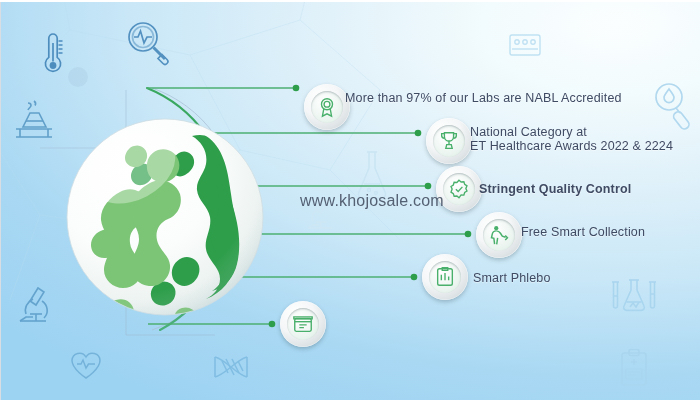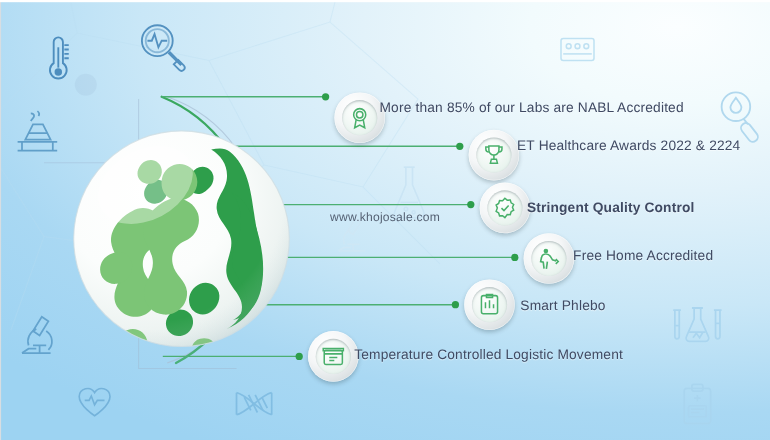--- a/index.html
+++ b/index.html
@@ -52,21 +52,21 @@
     letter-spacing:.15px;
     white-space:nowrap;
     text-shadow:0 1px 1px rgba(255,255,255,.55);
   }
   .label.two{line-height:14px;}
 
   
   .watermark{
     position:absolute;
     color:#4a5568;
-    font-size:11px;
+    font-size:16px;
     letter-spacing:.2px;
     opacity:.92;
     white-space:nowrap;
   }
 
   
   .frame{
     position:absolute;left:0;top:0;width:699px;height:399px;
     border:1px solid #d7dde2;
     pointer-events:none;
@@ -301,33 +301,34 @@
 
   <div class="badge" style="left:304px;top:84px;">
     <span class="inner">
       <svg width="22" height="22" viewBox="0 0 24 24" fill="none" stroke="#49b06b" stroke-width="1.5">
         <circle cx="12" cy="9" r="6"></circle>
         <circle cx="12" cy="9" r="3.2"></circle>
         <path d="M8.5 14l-1.5 8 5-2.6 5 2.6-1.5-8"></path>
       </svg>
     </span>
   </div>
-  <div class="label" style="left:345px;top:91px;">More than 85% of our Labs are NABL Accredited</div>
+  <div class="label" style="left:345px;top:91px;">More than 97% of our Labs are NABL Accredited</div>
 
   <div class="badge" style="left:426px;top:118px;">
     <span class="inner">
       <svg width="22" height="22" viewBox="0 0 24 24" fill="none" stroke="#49b06b" stroke-width="1.5">
         <path d="M7 3h10v4a5 5 0 0 1-10 0z"></path>
         <path d="M7 4H4v2a3 3 0 0 0 3 3M17 4h3v2a3 3 0 0 1-3 3"></path>
         <path d="M12 12v4"></path>
         <path d="M8.5 20h7M9.5 16h5l1 4h-7z"></path>
       </svg>
     </span>
   </div>
   <div class="label two" style="left:470px;top:125px;">
+    <div>National Category at</div>
     <div>ET Healthcare Awards 2022 &amp; 2224</div>
   </div>
 
   <div class="badge" style="left:436px;top:166px;">
     <span class="inner">
       <svg width="22" height="22" viewBox="0 0 24 24" fill="none" stroke="#49b06b" stroke-width="1.5">
         <path d="M12 2.4l2.3 1.9 3-.2.9 2.9 2.5 1.6-1.2 2.8 1.2 2.8-2.5 1.6-.9 2.9-3-.2L12 21.6l-2.3-1.9-3 .2-.9-2.9-2.5-1.6L4.5 12 3.3 9.2l2.5-1.6.9-2.9 3 .2z"></path>
         <path d="M8.6 12.2l2.5 2.5 4.6-5"></path>
       </svg>
     </span>
@@ -339,21 +340,21 @@
       <svg width="22" height="22" viewBox="0 0 24 24" fill="none" stroke="#49b06b" stroke-width="1.6">
         <circle cx="9" cy="4.6" r="2.3" fill="#49b06b" stroke="none"></circle>
         <path d="M9 7.5c-2.4 0-4 1.6-4.4 3.8L3.8 15l2.6.6.8 6.4"></path>
         <path d="M9 7.5c2.2 0 3.6 1 4.6 2.6l2 3.2 3.6 1.2"></path>
         <path d="M10.5 15.2l-1 7"></path>
         <path d="M18.8 12.6l2.4 2.4-2.4 2.4"></path>
       </svg>
     </span>
   </div>
   <div class="label two" style="left:521px;top:225px;">
-    <div>Free Home Accredited</div>
+    <div>Free Smart Collection</div>
   </div>
 
   <div class="badge" style="left:422px;top:254px;">
     <span class="inner">
       <svg width="22" height="22" viewBox="0 0 24 24" fill="none" stroke="#49b06b" stroke-width="1.5">
         <rect x="4" y="3" width="16" height="18" rx="2"></rect>
         <path d="M9 1.8h6v3H9z"></path>
         <path d="M8 9.5v6M12 7.5v8M16 11.5v4"></path>
       </svg>
     </span>
@@ -363,19 +364,18 @@
   <div class="badge" style="left:280px;top:301px;">
     <span class="inner">
       <svg width="22" height="22" viewBox="0 0 24 24" fill="none" stroke="#49b06b" stroke-width="1.5">
         <rect x="3" y="6" width="18" height="14" rx="1.6"></rect>
         <path d="M3 9.5h18"></path>
         <path d="M2 4.2h20v2.2H2z"></path>
         <path d="M8 13h8M8 16h5"></path>
       </svg>
     </span>
   </div>
-  <div class="label" style="left:322px;top:315px;">Temperature Controlled Logistic Movement</div>
 
   <div class="watermark" style="left:300px;top:192px;">www.khojosale.com</div>
 
   <div class="frame"></div>
   <div class="frame-top"></div>
 </div>
 
 </body></html>

